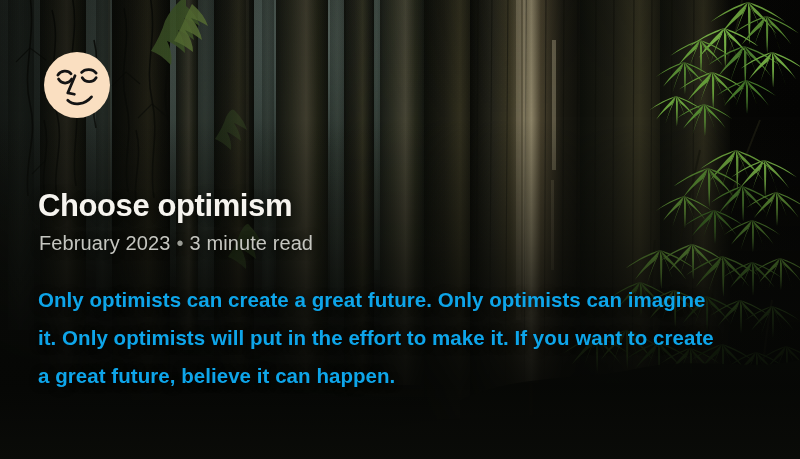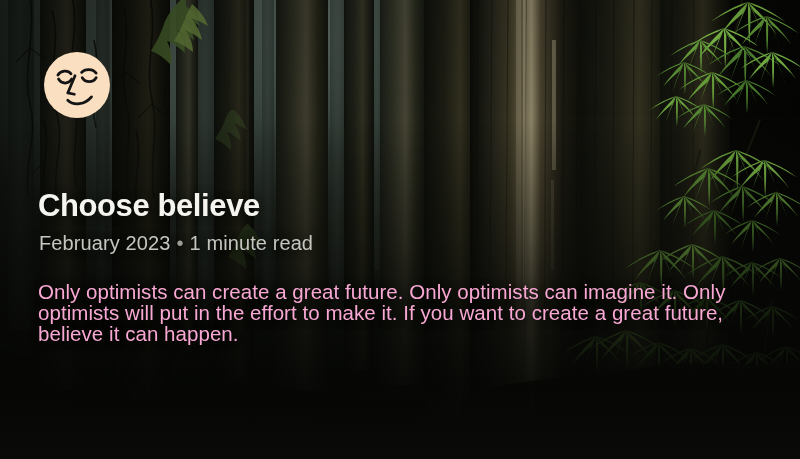--- a/index.html
+++ b/index.html
@@ -94,23 +94,23 @@
     margin: 0 6px;
     color: #9b9d96;
   }
   .post-body {
     position: absolute;
     left: 38px;
     top: 281px;
     width: 690px;
     margin: 0;
     font-size: 20.5px;
-    line-height: 21px;
-    font-weight: normal;
-    color: #f9a8d4;
+    line-height: 38px;
+    font-weight: bold;
+    color: #0ea5e9;
     letter-spacing: 0.05px;
     text-shadow: 0 1px 9px rgba(0,0,0,0.75);
   }
 </style>
 </head>
 <body>
 
 <div id="card">
 
   <div class="bg-layer">
@@ -433,22 +433,22 @@
 
           <path d="M58 39 C63 47, 74 47, 79 39"></path>
 
           <path d="M47 36 L36 62 L46 64"></path>
 
           <path d="M36 73 C45 82, 62 80, 72 68"></path>
         </g>
       </svg>
     </div>
 
-    <h1 class="post-title">Choose believe</h1>
+    <h1 class="post-title">Choose optimism</h1>
 
     <div class="post-meta">
-      <span>February 2023</span><span class="dot">•</span><span>1 minute read</span>
+      <span>February 2023</span><span class="dot">•</span><span>3 minute read</span>
     </div>
 
     <p class="post-body">Only optimists can create a great future. Only optimists can imagine it. Only optimists will put in the effort to make it. If you want to create a great future, believe it can happen.</p>
 
   </div>
 </div>
 
 </body></html>

